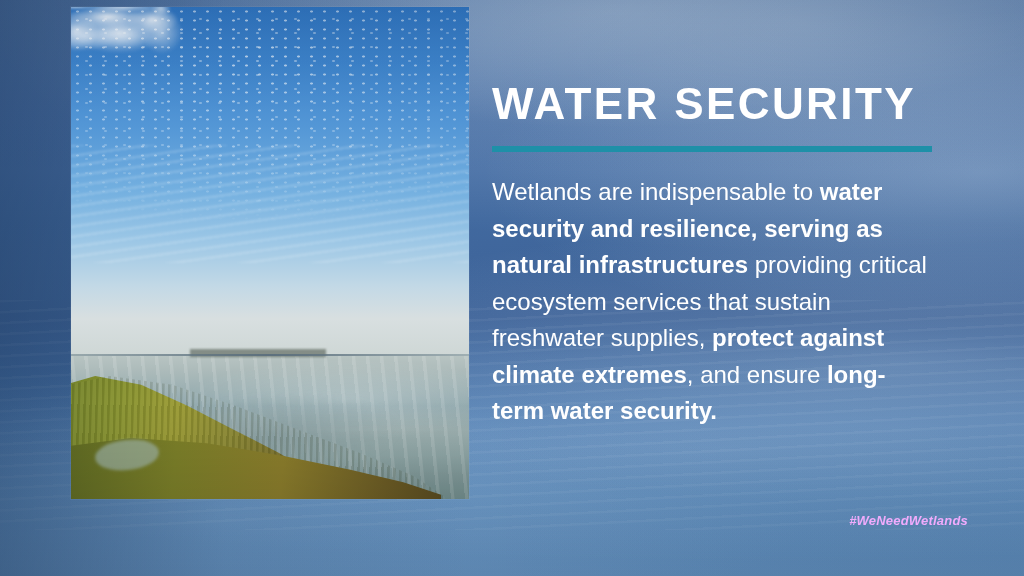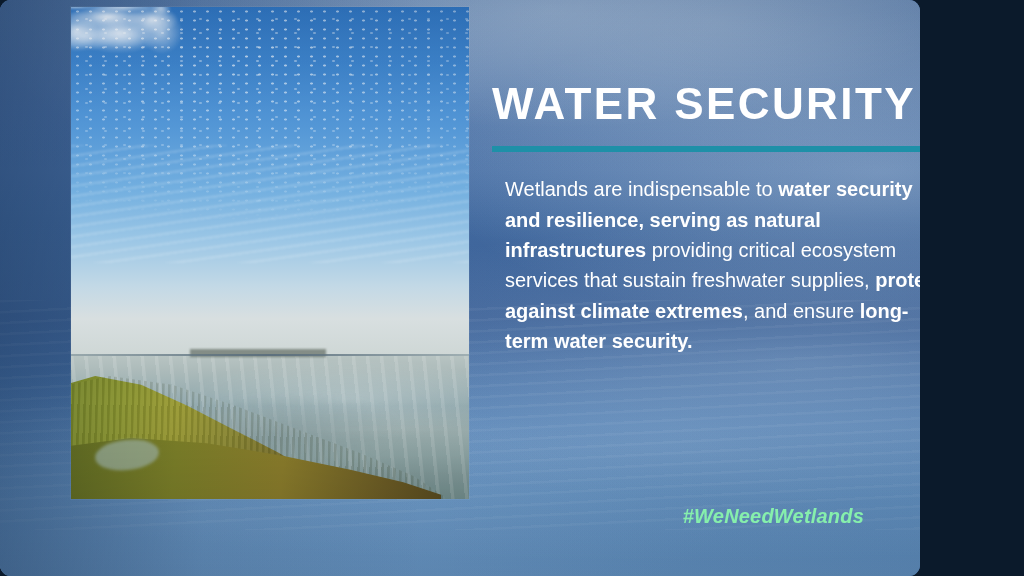--- a/index.html
+++ b/index.html
@@ -2,26 +2,25 @@
 <html><head>
 <meta charset="utf-8">
 <style>
   html, body {
     margin: 0;
     padding: 0;
     background: #0b1a2b;
   }
   .slide {
     position: relative;
-    width: 920px;
+    width: 1024px;
     height: 576px;
     overflow: hidden;
     font-family: "Liberation Sans", sans-serif;
     background: #3a6195;
-    border-radius: 11px;
   }
 
   
   .bg-base {
     position: absolute;
     inset: 0;
     background:
       linear-gradient(180deg, #5b81b4 0%, #4e75ab 18%, #41699f 38%, #3c6197 55%, #4a77ac 72%, #5c8cbd 86%, #6b9ac8 100%);
   }
   .bg-cloud-a {
@@ -264,32 +263,31 @@
   .rule {
     margin-top: 14px;
     width: 440px;
     height: 6px;
     background: #1e90a8;
   }
   .body-text {
     margin-top: 22px;
     width: 440px;
     color: #ffffff;
-    font-size: 20px;
+    font-size: 24px;
     line-height: 1.52;
     font-weight: 400;
-    margin-left: 13px;
   }
   .body-text b { font-weight: 700; }
   .hashtag {
     position: absolute;
     right: 56px;
     bottom: 48px;
-    color: #86efac;
-    font-size: 20px;
+    color: #f0abfc;
+    font-size: 13px;
     font-style: italic;
     font-weight: 700;
     letter-spacing: 0.2px;
   }
 </style>
 </head>
 <body>
 
 <div class="slide">
 

